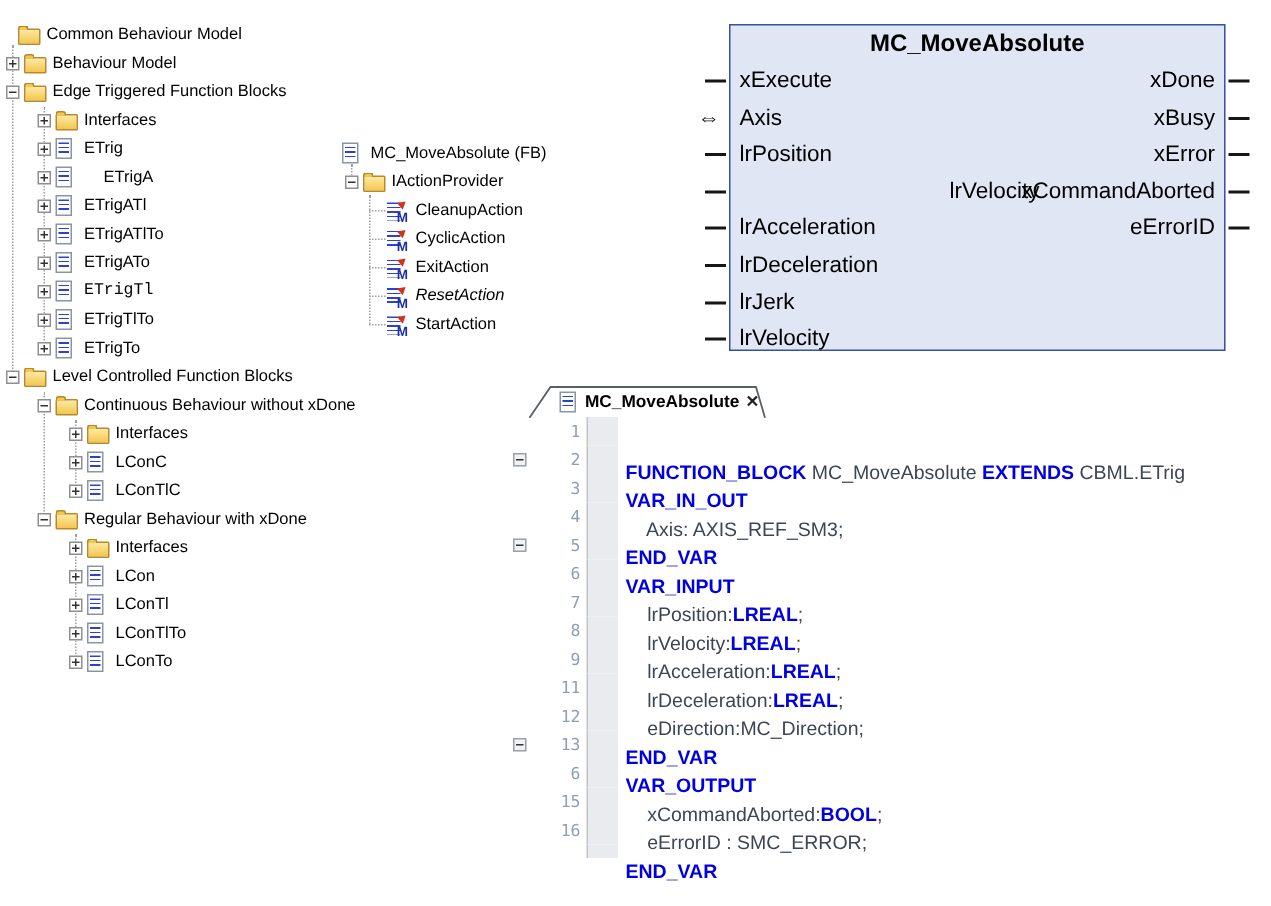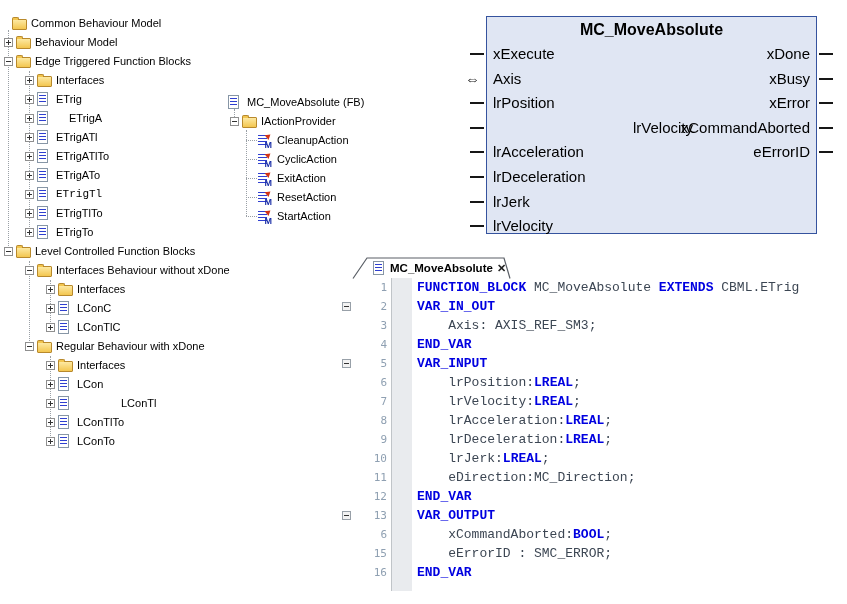--- a/index.html
+++ b/index.html
@@ -55,22 +55,22 @@
   .codewrap{position:absolute;left:340px;top:278px;width:507px;}
   .cline{display:flex;height:19px;}
   .fold-col{width:13px;position:relative;flex:0 0 auto;}
   .fbox{position:absolute;left:2px;top:5px;width:9px;height:9px;background:#f2f2f2;
      border:1px solid #98a0a8;box-sizing:border-box;}
   .fbox::before{content:"";position:absolute;left:1px;top:3px;width:5px;height:1px;background:#333;}
   .num-col{width:34px;flex:0 0 auto;text-align:right;padding-right:4px;
      font-family:"DejaVu Sans Mono",monospace;font-size:11px;line-height:19px;color:#8fa0b2;
      border-right:1px solid #c0c4c8;}
   .strip-col{width:20px;flex:0 0 auto;background:#e9ebee;}
-  .code-col{padding-left:5px;font-family:Liberation Mono, monospace;font-size:13px;
-     line-height:19px;white-space:pre;color:#3c4653;}
+  .code-col{padding-left:5px;font-family:Liberation Sans, sans-serif;font-size:13px;
+     line-height:19px;white-space:pre;color:#3c4653;margin-top:27px;}
   .code-col .k{color:#0000e0;font-weight:bold;}
   .cline.filler{height:9px;}
 </style>
 </head>
 <body>
 
 <div class="canvas">
 
   <div class="vg" style="left:8px;top:30px;height:222px;"></div>
   <div class="vg" style="left:29px;top:71px;height:162px;"></div>
@@ -141,21 +141,21 @@
         <span class="tlabel" style="left: 56px;">ETrigTo</span>
       </div>
       <div class="trow" style="top: 242px; left: 0px;">
         <span class="exp minus" style="left: 4px;"></span>
         <span class="ticon folder" style="left: 16px;"></span>
         <span class="tlabel" style="left: 35px;">Level Controlled Function Blocks</span>
       </div>
       <div class="trow" style="top: 261px; left: 0px;">
         <span class="exp minus" style="left: 25px;"></span>
         <span class="ticon folder" style="left: 37px;"></span>
-        <span class="tlabel" style="left: 56px;">Interfaces Behaviour without xDone</span>
+        <span class="tlabel" style="left: 56px;">Continuous Behaviour without xDone</span>
       </div>
       <div class="trow" style="top: 280px; left: 0px;">
         <span class="exp plus" style="left: 46px;"></span>
         <span class="ticon folder" style="left: 58px;"></span>
         <span class="tlabel" style="left: 77px;">Interfaces</span>
       </div>
       <div class="trow" style="top: 299px; left: 0px;">
         <span class="exp plus" style="left: 46px;"></span>
         <span class="ticon pou" style="left: 58px;"></span>
         <span class="tlabel" style="left: 77px;">LConC</span>
@@ -176,21 +176,21 @@
         <span class="tlabel" style="left: 77px;">Interfaces</span>
       </div>
       <div class="trow" style="top: 375px; left: 0px;">
         <span class="exp plus" style="left: 46px;"></span>
         <span class="ticon pou" style="left: 58px;"></span>
         <span class="tlabel" style="left: 77px;">LCon</span>
       </div>
       <div class="trow" style="top: 394px; left: 0px;">
         <span class="exp plus" style="left: 46px;"></span>
         <span class="ticon pou" style="left: 58px;"></span>
-        <span class="tlabel" style="left: 77px; margin-left: 44px;">LConTl</span>
+        <span class="tlabel" style="left: 77px;">LConTl</span>
       </div>
       <div class="trow" style="top: 413px; left: 0px;">
         <span class="exp plus" style="left: 46px;"></span>
         <span class="ticon pou" style="left: 58px;"></span>
         <span class="tlabel" style="left: 77px;">LConTlTo</span>
       </div>
       <div class="trow" style="top: 432px; left: 0px;">
         <span class="exp plus" style="left: 46px;"></span>
         <span class="ticon pou" style="left: 58px;"></span>
         <span class="tlabel" style="left: 77px;">LConTo</span>
@@ -229,21 +229,21 @@
           <span class="m-m">M</span>
         </span>
         <span class="tlabel" style="left: 51px;">ExitAction</span>
       </div>
       <div class="trow" style="top: 188px; left: 226px;">
         <span class="hstub" style="left: 20px;"></span>
         <span class="ticon method" style="left: 32px;">
           <span class="m-arr"></span>
           <span class="m-m">M</span>
         </span>
-        <span class="tlabel" style="left: 51px;">ResetAction</span>
+        <span class="tlabel" style="left: 51px; font-style: italic;">ResetAction</span>
       </div>
       <div class="trow" style="top: 207px; left: 226px;">
         <span class="hstub" style="left: 20px;"></span>
         <span class="ticon method" style="left: 32px;">
           <span class="m-arr"></span>
           <span class="m-m">M</span>
         </span>
         <span class="tlabel" style="left: 51px;">StartAction</span>
       </div>
     </div>
@@ -330,26 +330,20 @@
         <span class="code-col"><span class="t">    lrAcceleration:</span><span class="k">LREAL</span><span class="t">;</span></span>
       </div>
       <div class="cline">
         <span class="fold-col"></span>
         <span class="num-col">9</span>
         <span class="strip-col"></span>
         <span class="code-col"><span class="t">    lrDeceleration:</span><span class="k">LREAL</span><span class="t">;</span></span>
       </div>
       <div class="cline">
         <span class="fold-col"></span>
-        <span class="num-col">10</span>
-        <span class="strip-col"></span>
-        <span class="code-col"><span class="t">    lrJerk:</span><span class="k">LREAL</span><span class="t">;</span></span>
-      </div>
-      <div class="cline">
-        <span class="fold-col"></span>
         <span class="num-col">11</span>
         <span class="strip-col"></span>
         <span class="code-col"><span class="t">    eDirection:MC_Direction;</span></span>
       </div>
       <div class="cline">
         <span class="fold-col"></span>
         <span class="num-col">12</span>
         <span class="strip-col"></span>
         <span class="code-col"><span class="k">END_VAR</span></span>
       </div>

